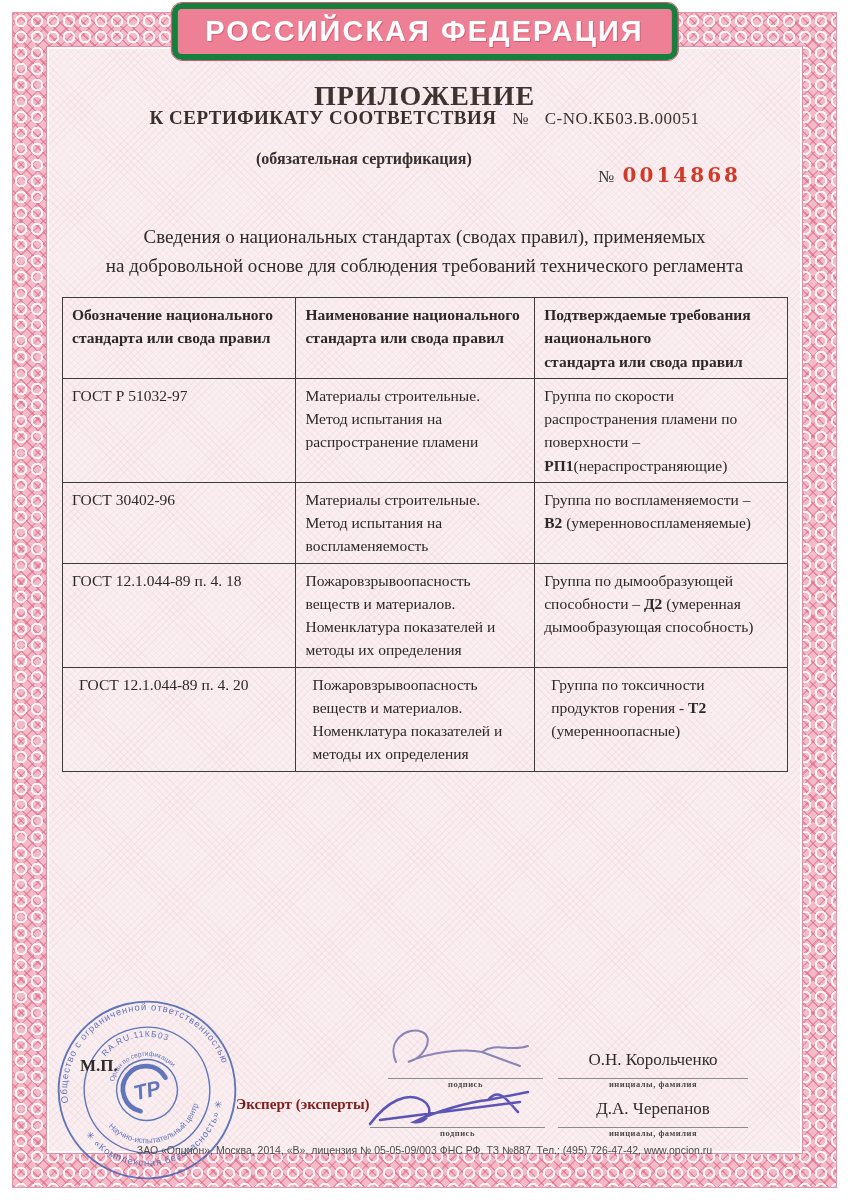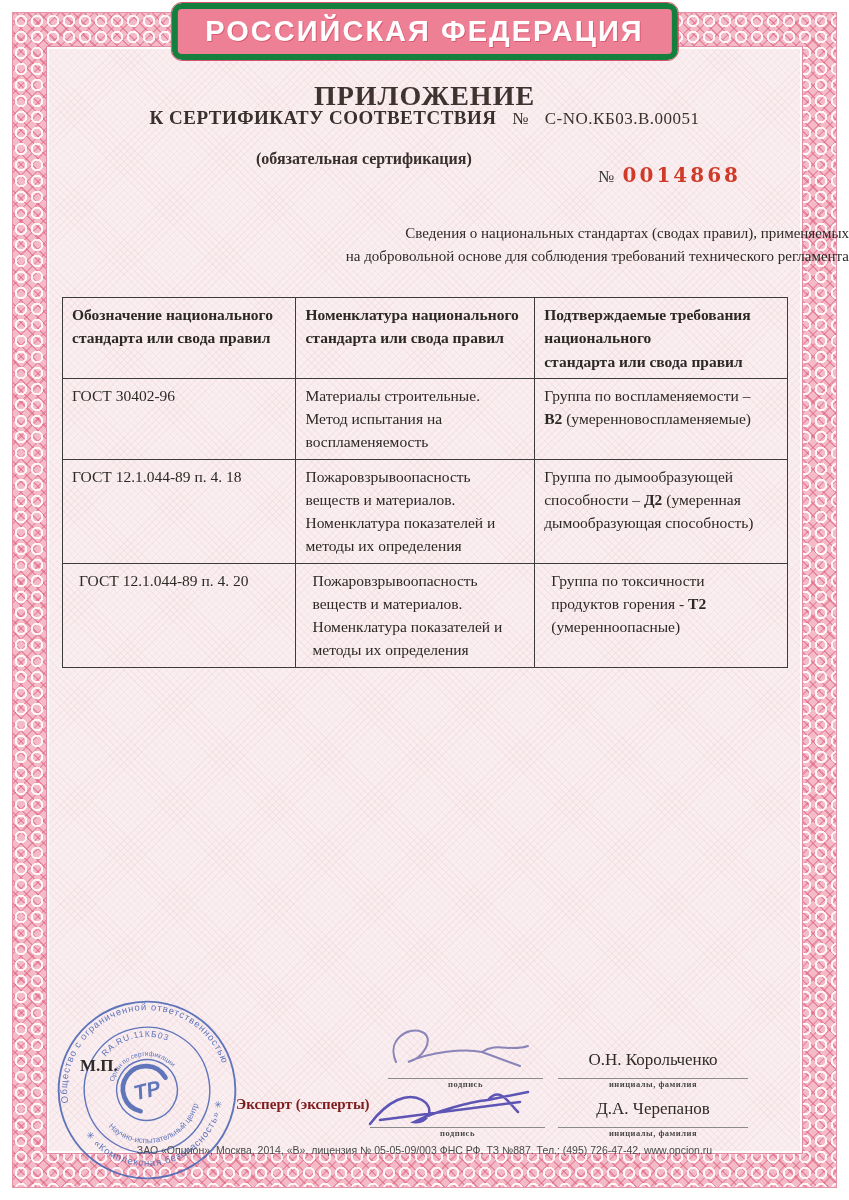--- a/index.html
+++ b/index.html
@@ -29,21 +29,21 @@
   .subtitle-line{position:absolute;top:107px;left:0;width:100%;display:flex;
     justify-content:center;align-items:baseline;gap:16px;z-index:5;}
   .subtitle-line .st-main{font-size:19px;font-weight:bold;color:#38302c;letter-spacing:.5px;}
   .subtitle-line .st-no{font-size:17px;color:#38302c;}
   .subtitle-line .st-num{font-size:17px;color:#38302c;letter-spacing:.5px;}
   .cert-type{position:absolute;top:150px;left:256px;font-size:16px;font-weight:bold;color:#38302c;z-index:5;}
   .serial{position:absolute;top:163px;right:108px;display:flex;align-items:baseline;gap:8px;z-index:5;}
   .serial .sn-sign{font-size:17px;color:#3a3a3a;}
   .serial .sn-num{font-size:20px;font-weight:bold;color:#cf3b28;letter-spacing:3px;
     font-family:"DejaVu Serif", serif;}
-  .intro{position:absolute;top:222px;left:0;width:100%;text-align:right;font-size:15px;
+  .intro{position:absolute;top:222px;left:0;width:100%;text-align:center;font-size:19px;
     line-height:1.55;color:#2e2a28;white-space:pre-line;z-index:5;}
   table.standards{position:absolute;top:297px;left:62px;width:726px;border-collapse:collapse;z-index:5;}
   table.standards th, table.standards td{border:1.5px solid #3c3c3c;vertical-align:top;
     text-align:left;padding:5px 9px;font-size:15.5px;line-height:1.5;white-space:pre-line;
     font-weight:normal;color:#2c2826;}
   table.standards th{font-weight:bold;height:50px;}
   col.c1{width:234px;} col.c2{width:239px;} col.c3{width:253px;}
   tr.trow-0 td{height:72px;} tr.trow-1 td{height:51px;} tr.trow-2 td{height:93px;} tr.trow-3 td{height:74px;padding-left:16px;}
   .req-bold{font-weight:bold;}
   
@@ -97,28 +97,38 @@
   <table class="standards">
     <colgroup>
         <col class="c1">
         <col class="c2">
         <col class="c3">
       </colgroup>
     <thead>
       <tr>
         <th>Обозначение национального
 стандарта или свода правил</th>
-        <th>Номенклатура национального
+        <th>Наименование национального
 стандарта или свода правил</th>
         <th>Подтверждаемые требования
 национального
 стандарта или свода правил</th>
       </tr>
     </thead>
     <tbody>
+    <tr class="trow-0">
+      <td>ГОСТ Р 51032-97</td>
+      <td>Материалы строительные.
+Метод испытания на
+распространение пламени</td>
+      <td><span>Группа по скорости
+распространения пламени по
+поверхности –
+</span><span class="req-bold">РП1</span><span>(нераспространяющие)</span></td>
+    </tr>
 
     <tr class="trow-1">
       <td>ГОСТ 30402-96</td>
       <td>Материалы строительные.
 Метод испытания на
 воспламеняемость</td>
       <td><span>Группа по воспламеняемости –
 </span><span class="req-bold">В2</span><span> (умеренновоспламеняемые)</span></td>
     </tr>
 

